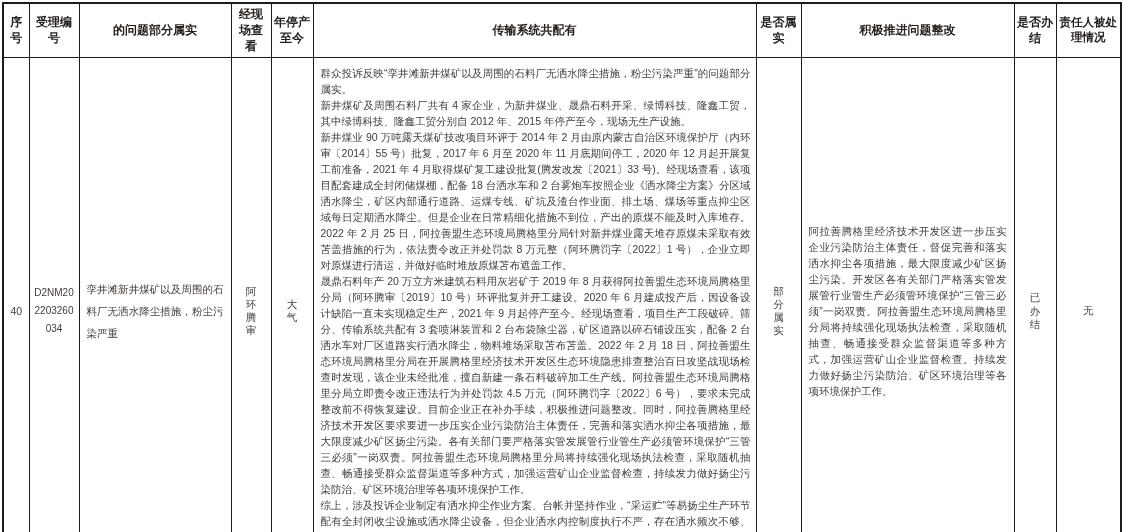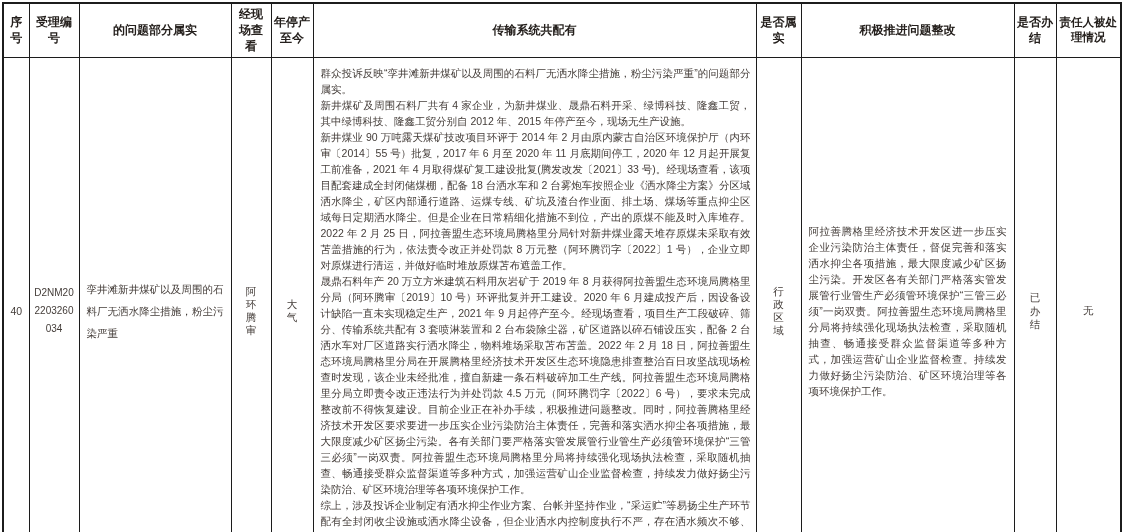--- a/index.html
+++ b/index.html
@@ -102,21 +102,21 @@
         <span class="vstack">大气</span>
       </td>
       <td class="c-invest">
           <p>群众投诉反映“孪井滩新井煤矿以及周围的石料厂无洒水降尘措施，粉尘污染严重”的问题部分属实。</p>
           <p>新井煤矿及周围石料厂共有 4 家企业，为新井煤业、晟鼎石料开采、绿博科技、隆鑫工贸，其中绿博科技、隆鑫工贸分别自 2012 年、2015 年停产至今，现场无生产设施。</p>
           <p>新井煤业 90 万吨露天煤矿技改项目环评于 2014 年 2 月由原内蒙古自治区环境保护厅（内环审〔2014〕55 号）批复，2017 年 6 月至 2020 年 11 月底期间停工，2020 年 12 月起开展复工前准备，2021 年 4 月取得煤矿复工建设批复(腾发改发〔2021〕33 号)。经现场查看，该项目配套建成全封闭储煤棚，配备 18 台洒水车和 2 台雾炮车按照企业《洒水降尘方案》分区域洒水降尘，矿区内部通行道路、运煤专线、矿坑及渣台作业面、排土场、煤场等重点抑尘区域每日定期洒水降尘。但是企业在日常精细化措施不到位，产出的原煤不能及时入库堆存。  2022 年 2 月 25 日，阿拉善盟生态环境局腾格里分局针对新井煤业露天堆存原煤未采取有效苫盖措施的行为，依法责令改正并处罚款 8 万元整（阿环腾罚字〔2022〕1 号），企业立即对原煤进行清运，并做好临时堆放原煤苫布遮盖工作。</p>
           <p>晟鼎石料年产 20 万立方米建筑石料用灰岩矿于 2019 年 8 月获得阿拉善盟生态环境局腾格里分局（阿环腾审〔2019〕10 号）环评批复并开工建设。2020 年 6 月建成投产后，因设备设计缺陷一直未实现稳定生产，2021 年 9 月起停产至今。经现场查看，项目生产工段破碎、筛分、传输系统共配有 3 套喷淋装置和 2 台布袋除尘器，矿区道路以碎石铺设压实，配备 2 台洒水车对厂区道路实行洒水降尘，物料堆场采取苫布苫盖。2022 年 2 月 18 日，阿拉善盟生态环境局腾格里分局在开展腾格里经济技术开发区生态环境隐患排查整治百日攻坚战现场检查时发现，该企业未经批准，擅自新建一条石料破碎加工生产线。阿拉善盟生态环境局腾格里分局立即责令改正违法行为并处罚款 4.5 万元（阿环腾罚字〔2022〕6 号），要求未完成整改前不得恢复建设。目前企业正在补办手续，积极推进问题整改。同时，阿拉善腾格里经济技术开发区要求要进一步压实企业污染防治主体责任，完善和落实洒水抑尘各项措施，最大限度减少矿区扬尘污染。各有关部门要严格落实管发展管行业管生产必须管环境保护“三管三必须”一岗双责。阿拉善盟生态环境局腾格里分局将持续强化现场执法检查，采取随机抽查、畅通接受群众监督渠道等多种方式，加强运营矿山企业监督检查，持续发力做好扬尘污染防治、矿区环境治理等各项环境保护工作。</p>
           <p>综上，涉及投诉企业制定有洒水抑尘作业方案、台帐并坚持作业，“采运贮”等易扬尘生产环节配有全封闭收尘设施或洒水降尘设备，但企业洒水内控制度执行不严，存在洒水频次不够、物料苫盖不及时、抑尘设施设备配置不足等问题，存在扬尘污染隐患，该举报内容部分属实。</p>
         </td>
       <td class="c-vert">
-        <span class="vstack">行政区域</span>
+        <span class="vstack">部分属实</span>
       </td>
       <td class="c-handle">阿拉善腾格里经济技术开发区进一步压实企业污染防治主体责任，督促完善和落实洒水抑尘各项措施，最大限度减少矿区扬尘污染。开发区各有关部门严格落实管发展管行业管生产必须管环境保护“三管三必须”一岗双责。阿拉善盟生态环境局腾格里分局将持续强化现场执法检查，采取随机抽查、畅通接受群众监督渠道等多种方式，加强运营矿山企业监督检查。持续发力做好扬尘污染防治、矿区环境治理等各项环境保护工作。</td>
       <td class="c-vert">
         <span class="vstack">已办结</span>
       </td>
       <td class="c-account">无</td>
     </tr>
   </tbody>
 </table>
 

